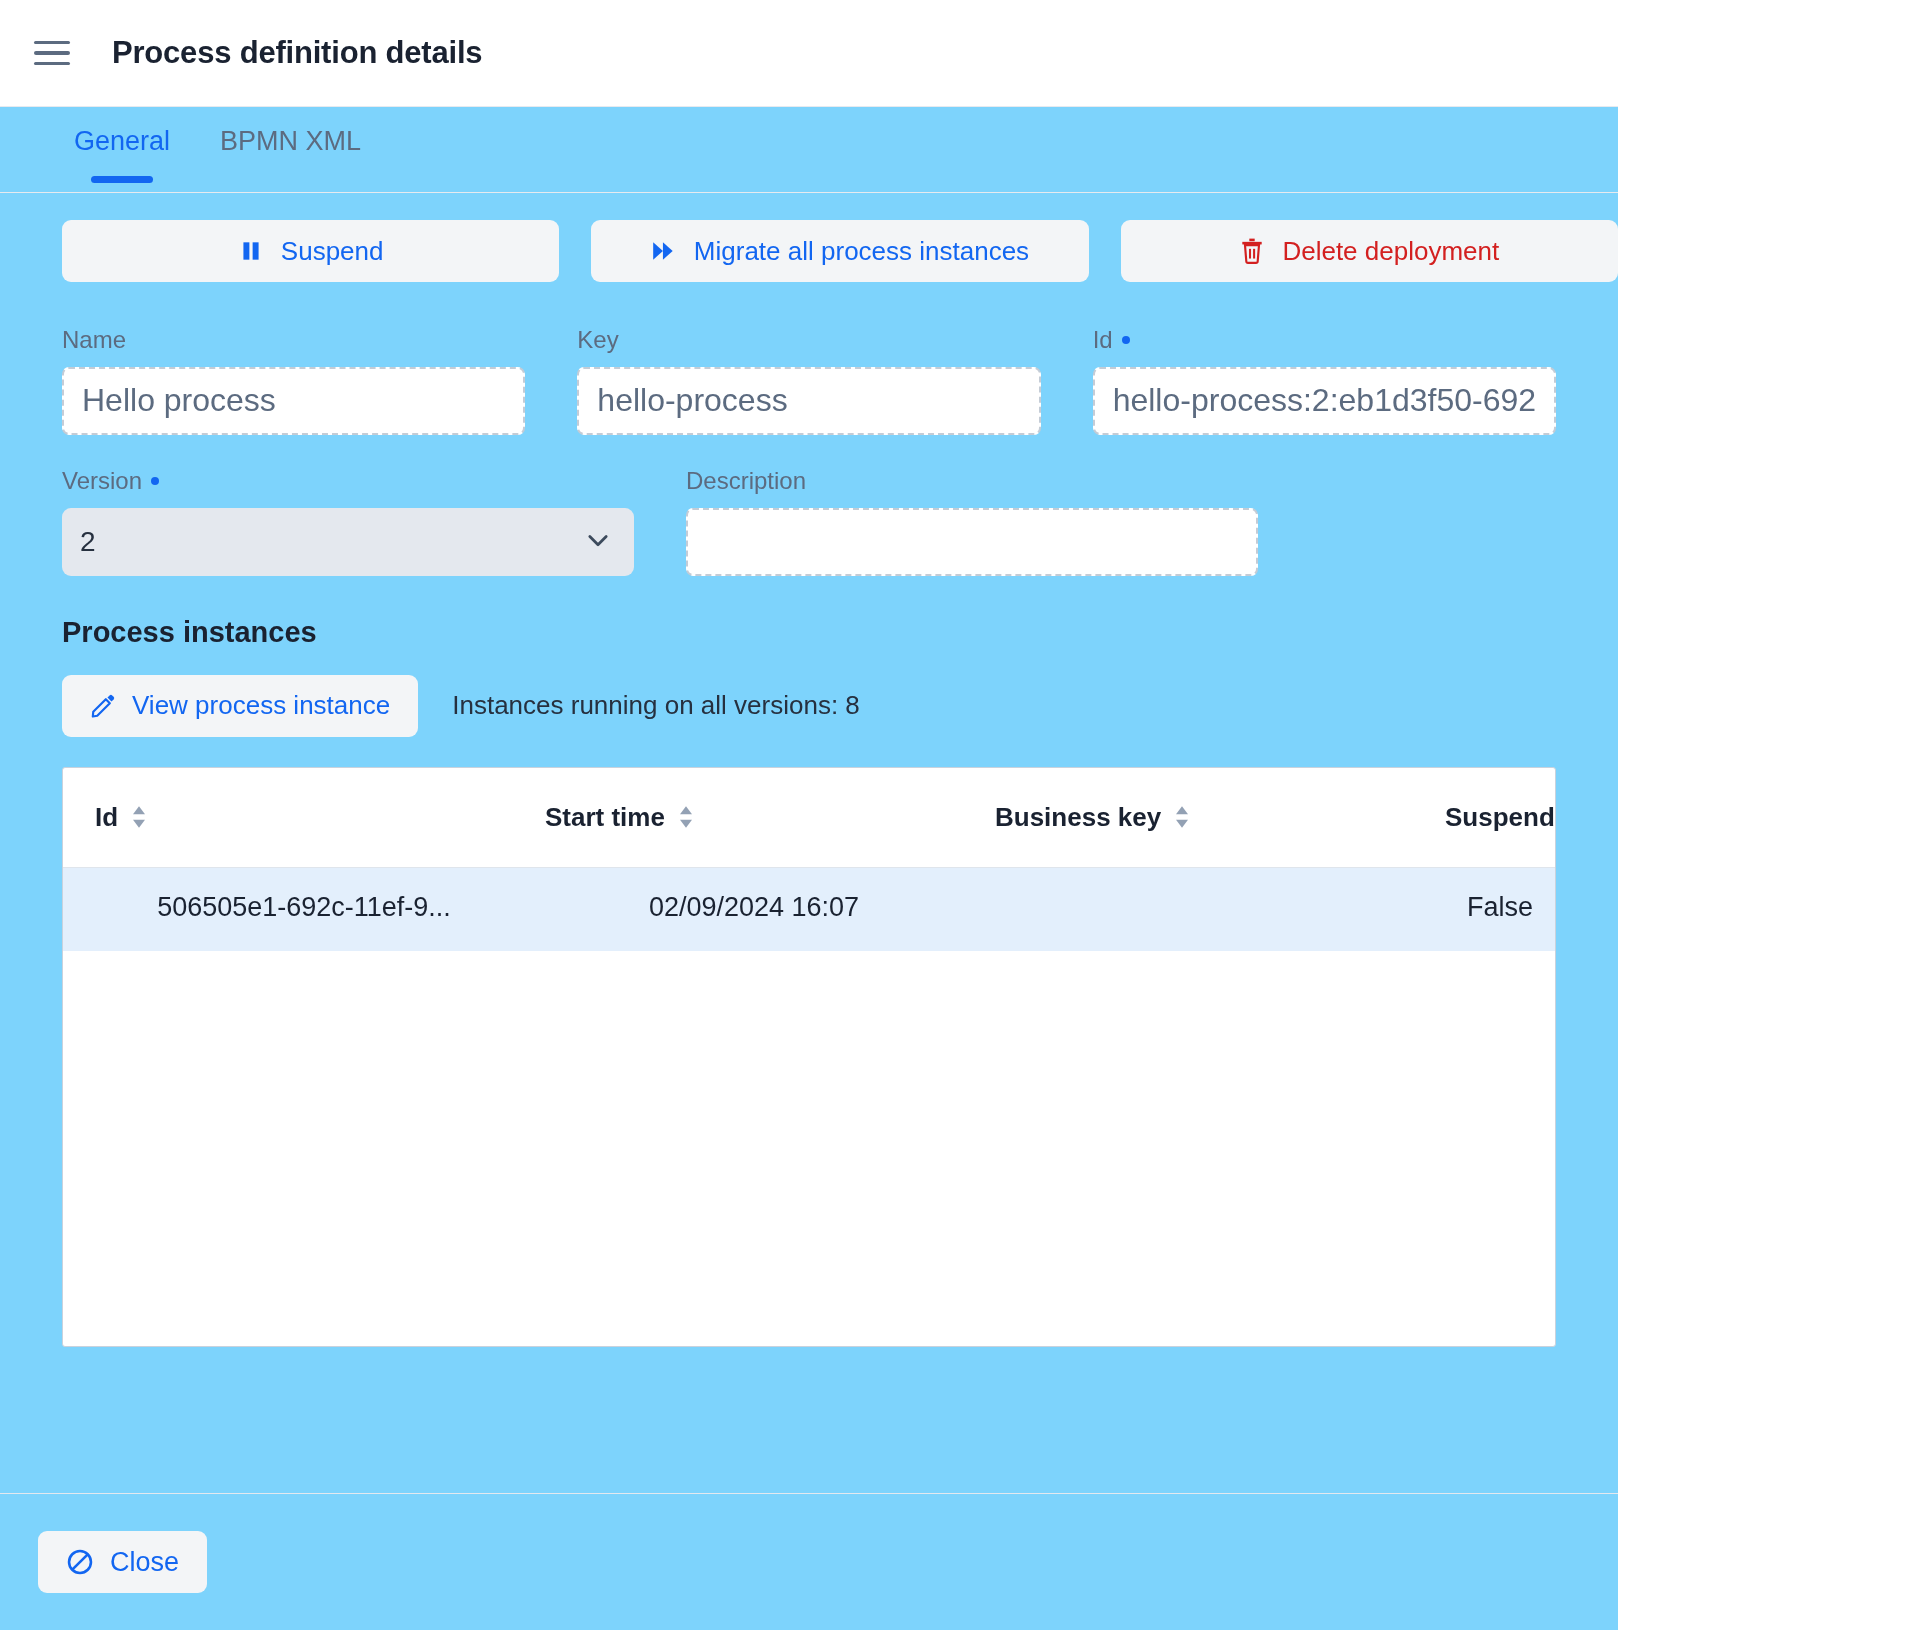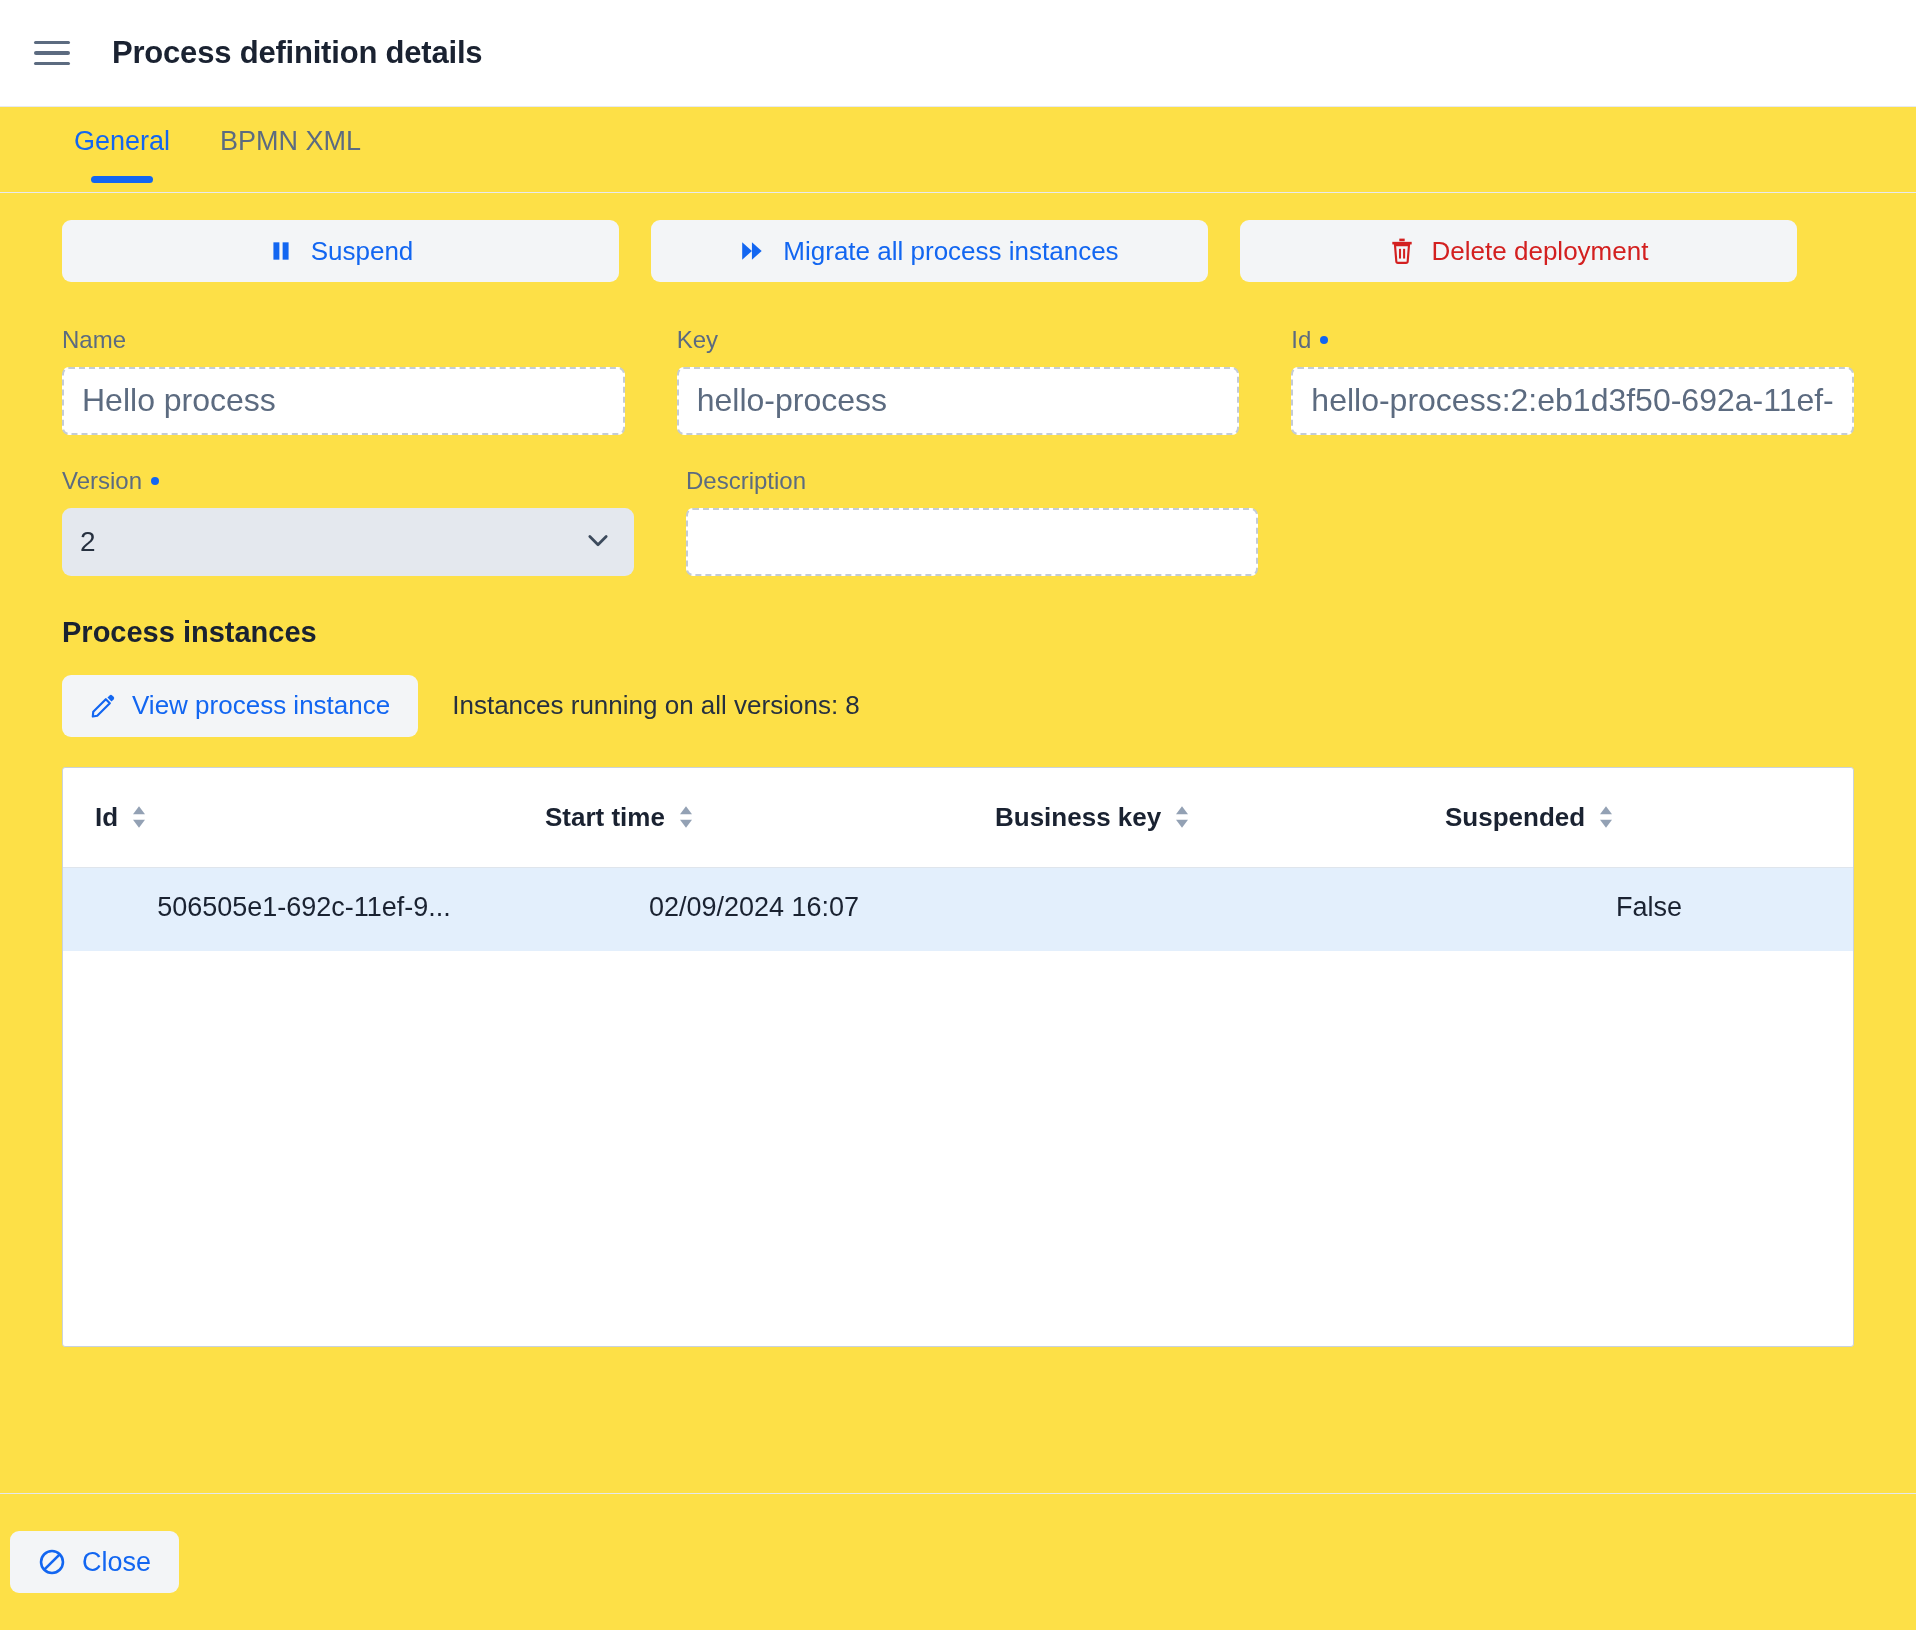--- a/index.html
+++ b/index.html
@@ -6,23 +6,23 @@
   * { box-sizing: border-box; margin: 0; padding: 0; }
   html, body {
     width: 1916px;
     height: 1630px;
     background: #ffffff;
     font-family: "Liberation Sans", sans-serif;
     -webkit-font-smoothing: antialiased;
   }
   .app {
     position: relative;
-    width: 1916px;
+    width: 1618px;
     height: 1630px;
-    background: #fde047;
+    background: #7dd3fc;
     overflow: hidden;
   }
 
   
   .topbar {
     height: 107px;
     display: flex;
     align-items: center;
     padding-left: 34px;
     border-bottom: 1px solid #e7eaef;
@@ -250,21 +250,21 @@
     height: 1px;
     background: #e4e8ee;
   }
   .footer {
     position: absolute;
     left: 0; right: 0;
     top: 1494px;
     height: 136px;
     display: flex;
     align-items: center;
-    padding-left: 10px;
+    padding-left: 38px;
   }
   .close-btn {
     background: #f3f5f7;
     border: none;
     border-radius: 9px;
     height: 62px;
     display: flex;
     align-items: center;
     gap: 16px;
     padding: 0 28px;

